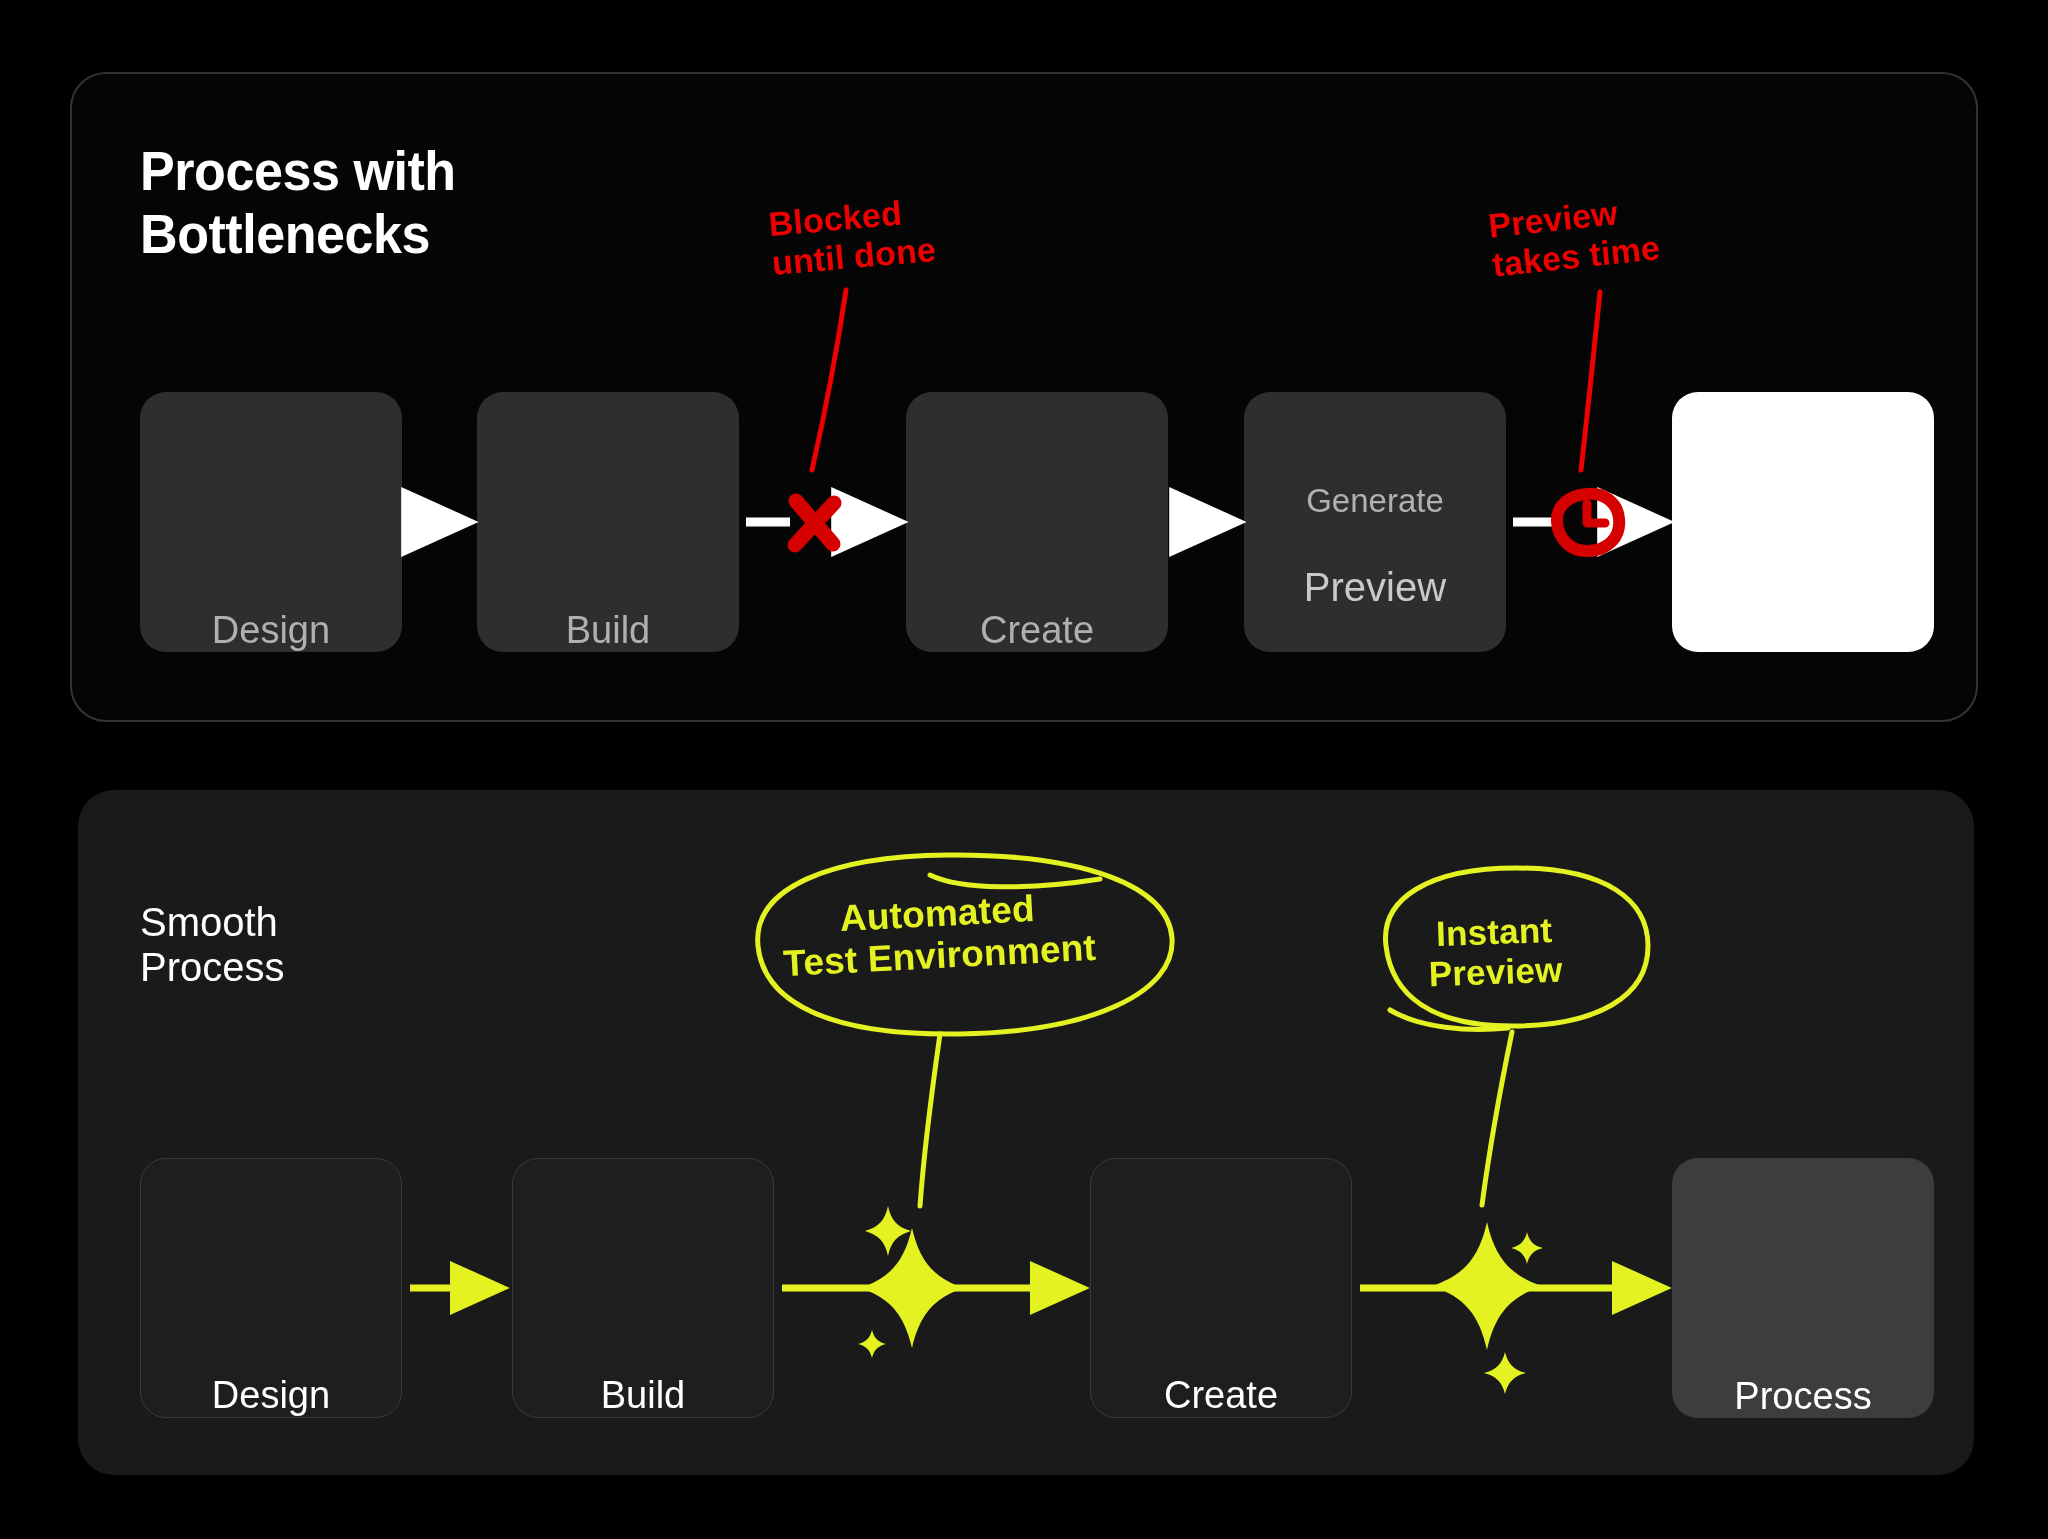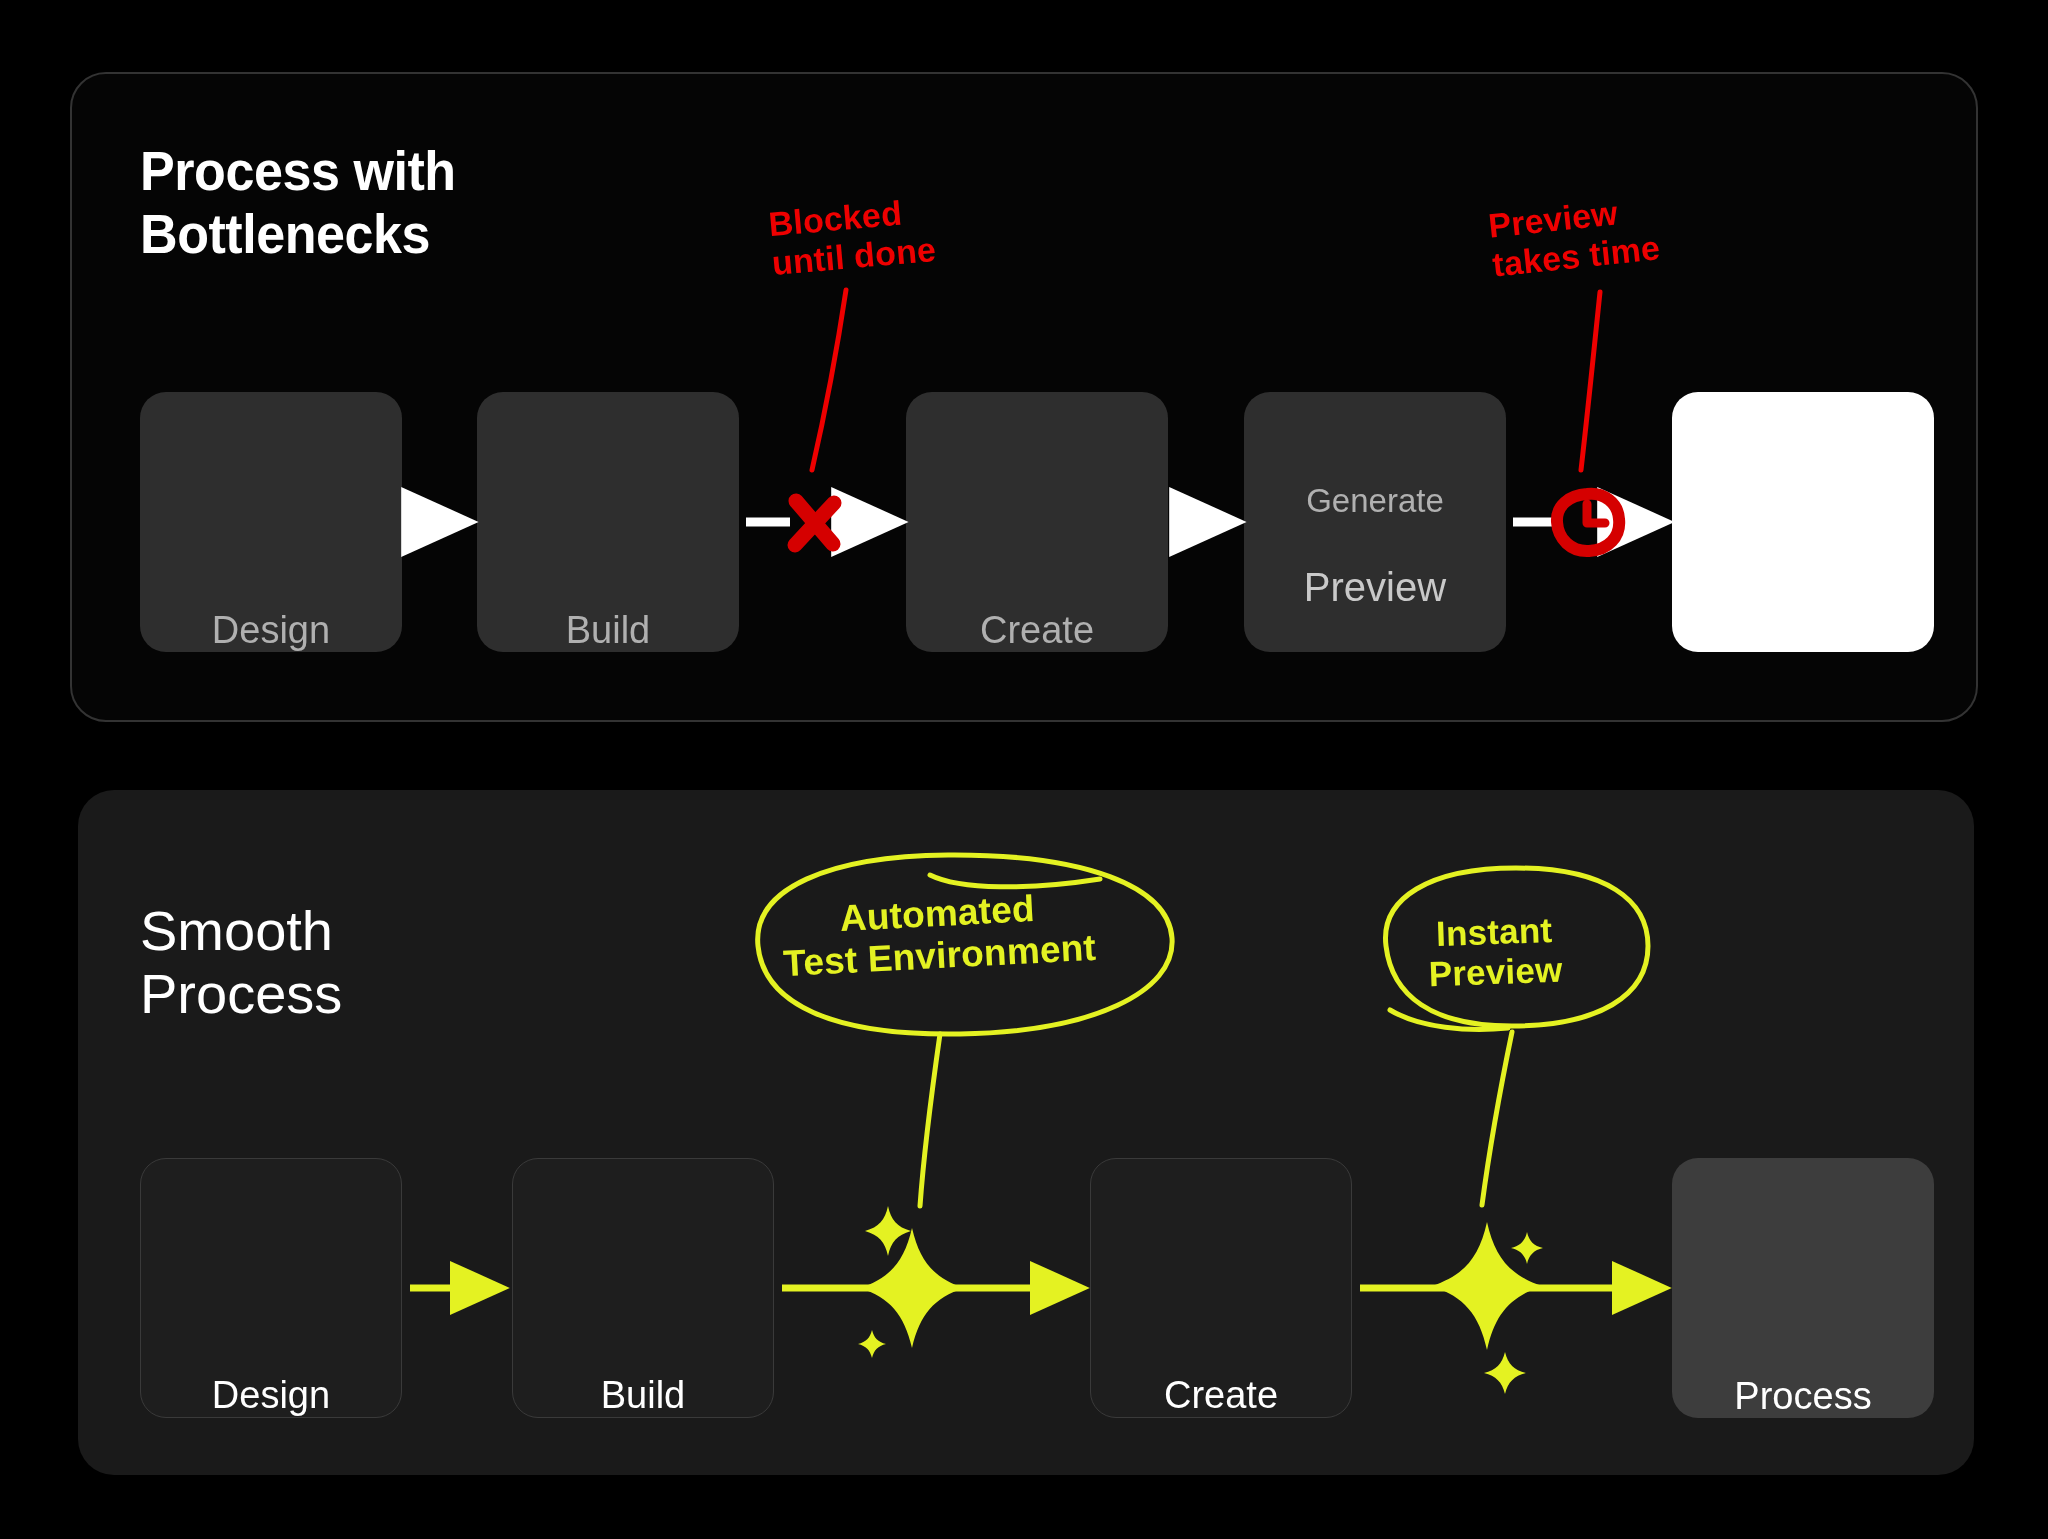--- a/index.html
+++ b/index.html
@@ -36,21 +36,21 @@
   .panel-title--bold {
     left:140px; top:140px;
     font-size:56px;
     font-weight:700;
     letter-spacing:-0.5px;
     transform:scaleX(0.93);
     transform-origin:left top;
   }
   .panel-title--light {
     left:140px; top:900px;
-    font-size:56px;
+    font-size:40px;
     font-weight:400;
     letter-spacing:0px;
   }
 
   .node {
     position:absolute;
     border-radius:26px;
     display:flex;
     align-items:flex-end;
     justify-content:center;

